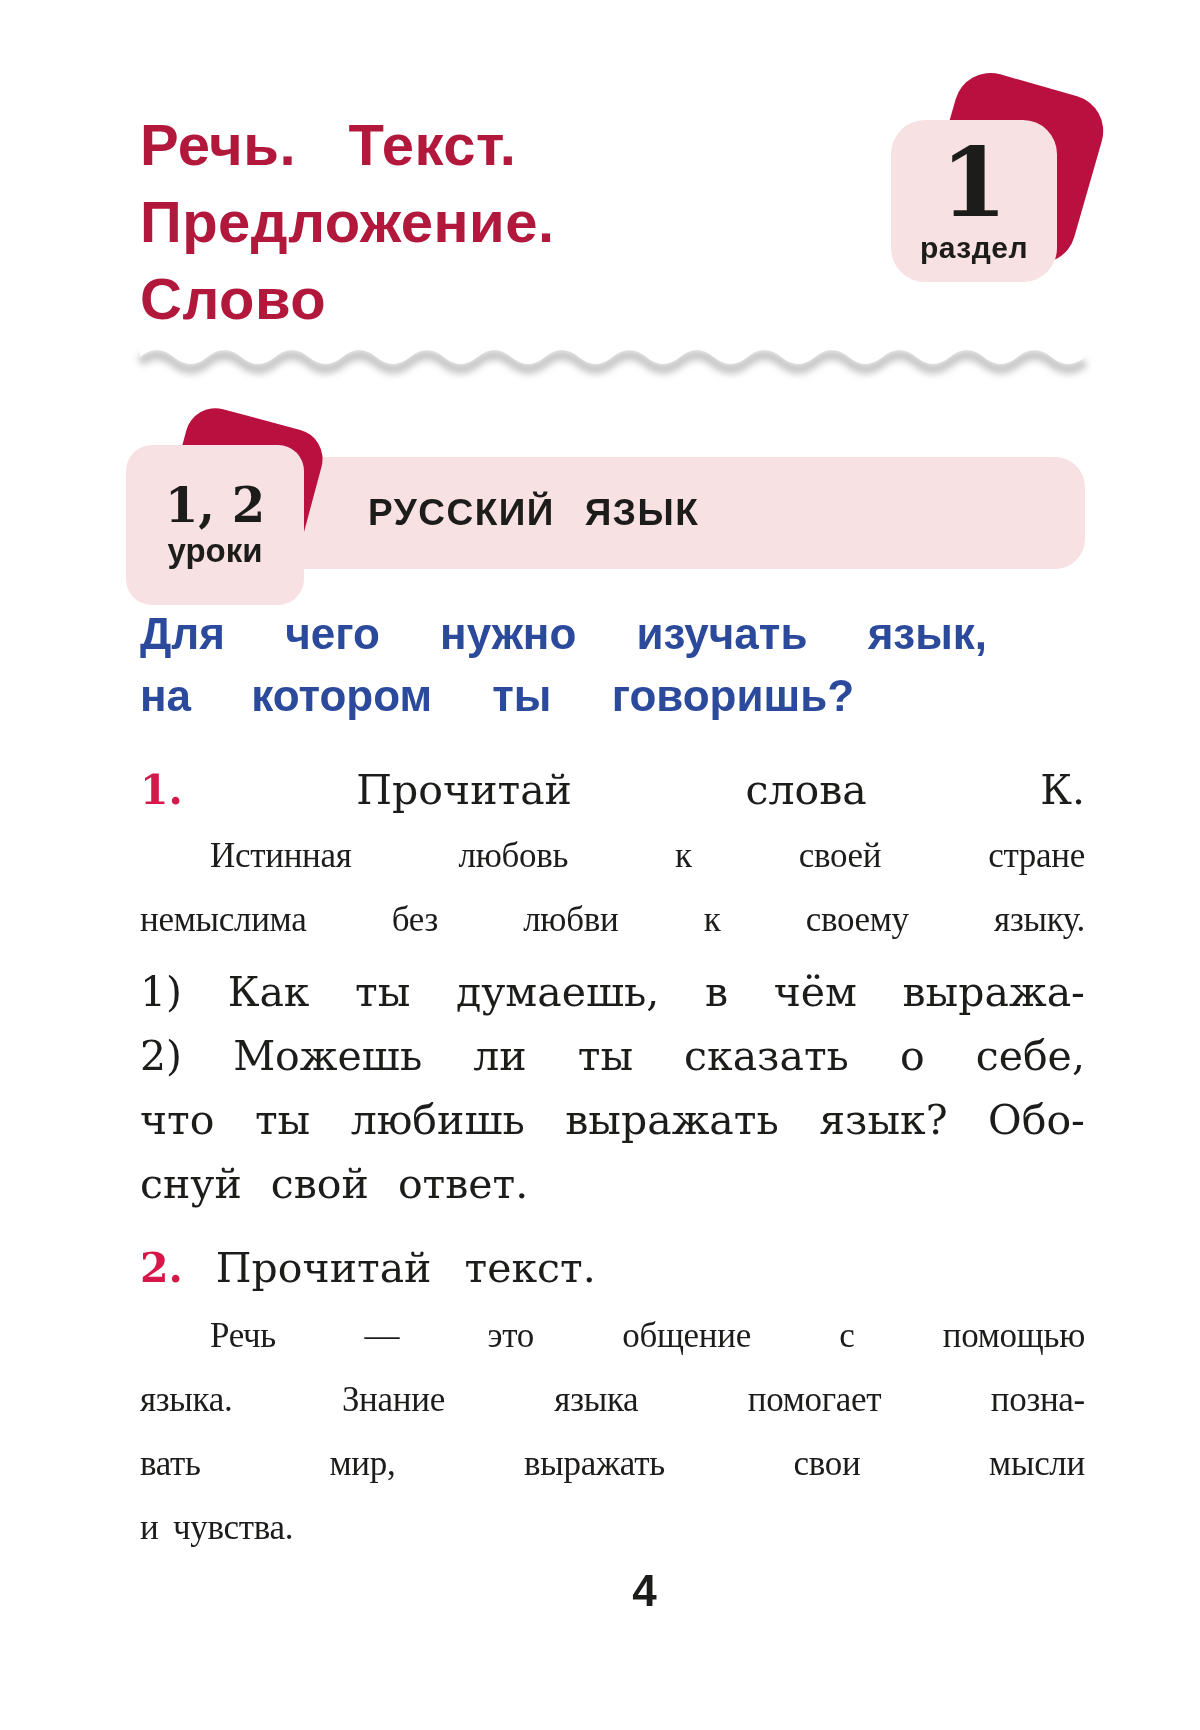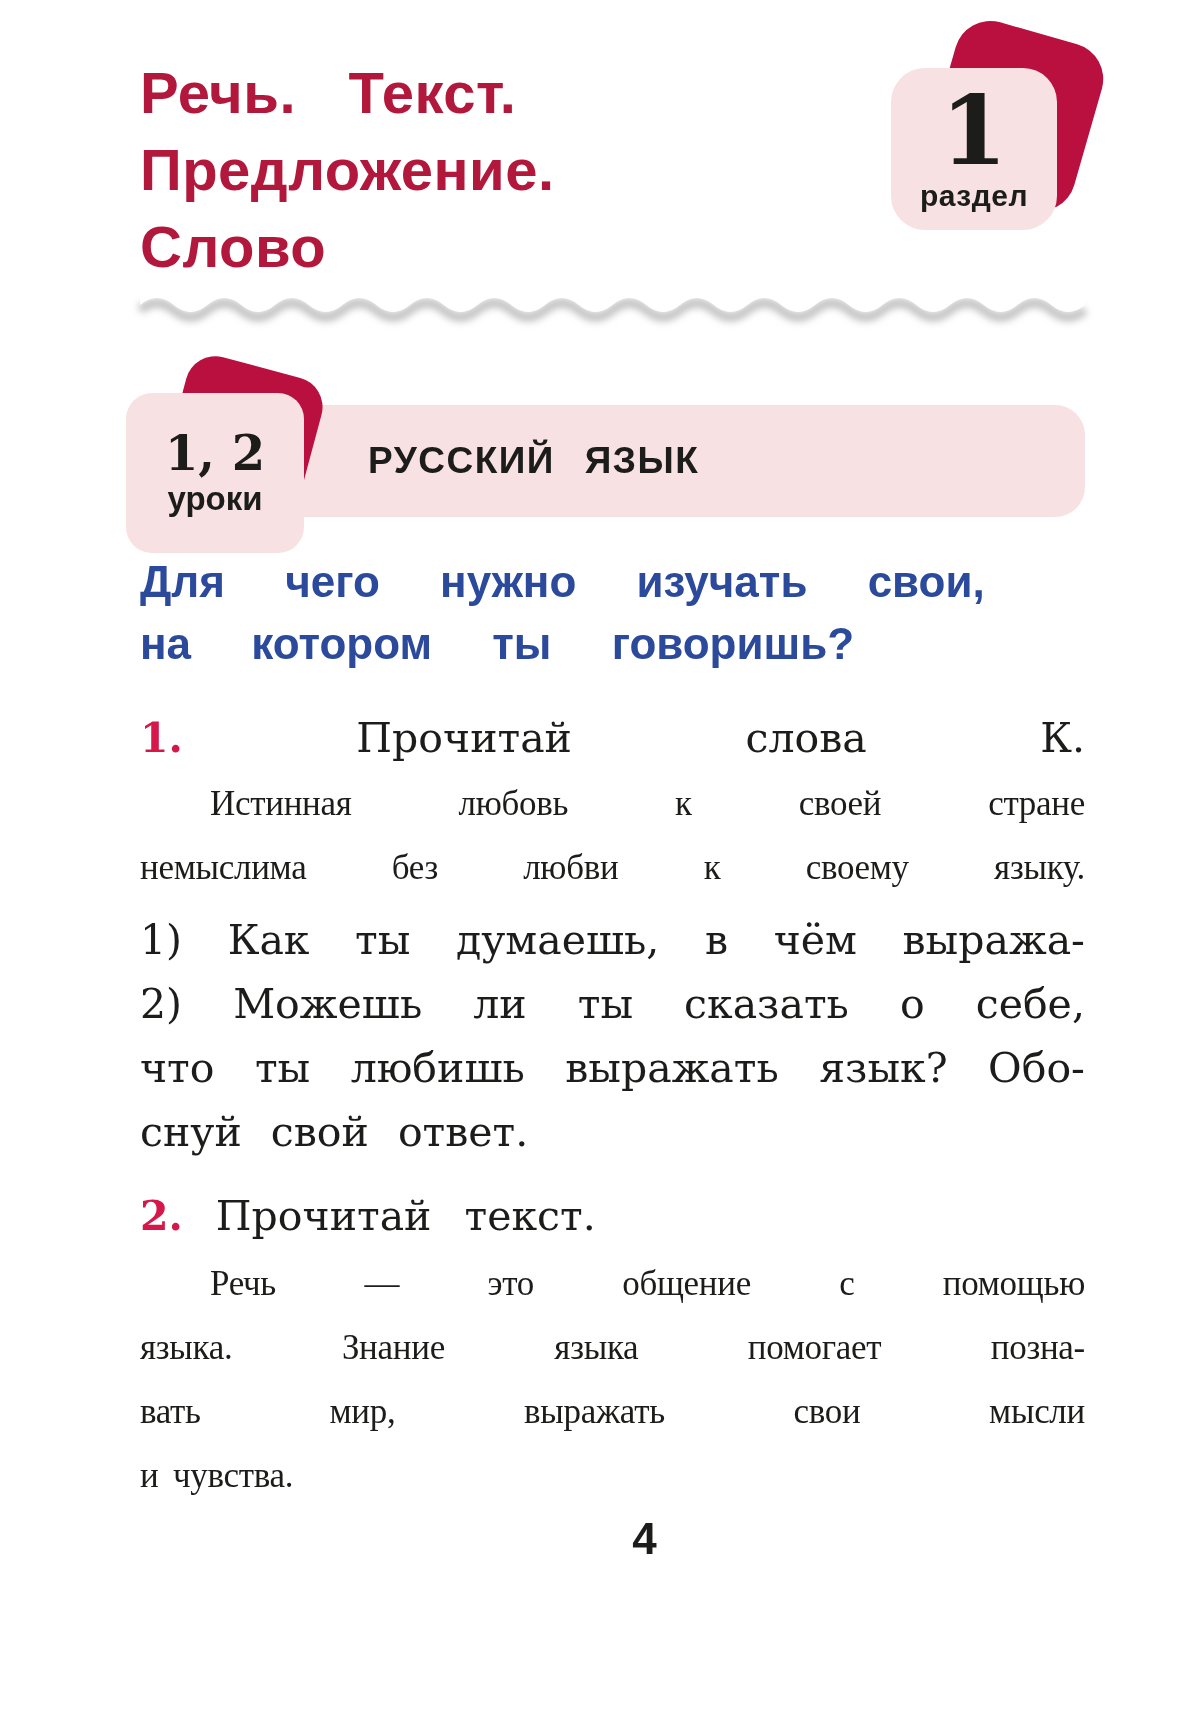--- a/index.html
+++ b/index.html
@@ -2,21 +2,21 @@
 <html style="--crimson: #b2173c; --badge-crimson: #ba1040; --pink: #f8e1e2; --blue: #2b4a9c; --numred: #d5174a; --ink: #1c1c1b;"><head>
 <meta charset="utf-8">
 <style>
   :root{
     --crimson:#b2173c; --badge-crimson:#ba1040; --pink:#f8e1e2;
     --blue:#2b4a9c; --numred:#d5174a; --ink:#1c1c1b;
   }
   *{margin:0;padding:0;box-sizing:border-box;}
   body{background:#ffffff;font-family:"Liberation Sans",sans-serif;}
   .page{position:relative;width:1200px;height:1730px;background:#ffffff;
-        padding:54px 115px 0 140px;overflow:hidden;}
+        padding:106px 115px 0 140px;overflow:hidden;}
 
   
   .masthead{position:relative;height:231px;}
   .title{font-family:"Liberation Sans",sans-serif;font-weight:bold;
          font-size:58px;line-height:77px;color:var(--crimson);
          word-spacing:36px;letter-spacing:0.5px;}
   .section-badge{position:absolute;right:-16px;top:-8px;width:210px;height:200px;}
   .sb-back{position:absolute;left:48px;top:-16px;width:152px;height:172px;
            background:var(--badge-crimson);border-radius:36px;transform:rotate(16deg);}
   .sb-front{position:absolute;left:0;top:22px;width:166px;height:162px;
@@ -108,21 +108,21 @@
       <div class="lbadge-back"></div>
       <div class="lbadge-front">
         <div class="lbadge-numbers">1, 2</div>
         <div class="lbadge-label">уроки</div>
       </div>
     </div>
     <div class="subject">РУССКИЙ  ЯЗЫК</div>
   </div>
 
   <h2 class="question">
-    <div>Для чего нужно изучать свои,</div>
+    <div>Для чего нужно изучать язык,</div>
     <div>на котором ты говоришь?</div>
   </h2>
 
   <div class="textblock serif-block" data-block="ex1">
       <div class="line jline">
         <span class="tnum">1.</span>
         <span>Прочитай</span>
         <span>слова</span>
         <span>К.</span>
       </div>

